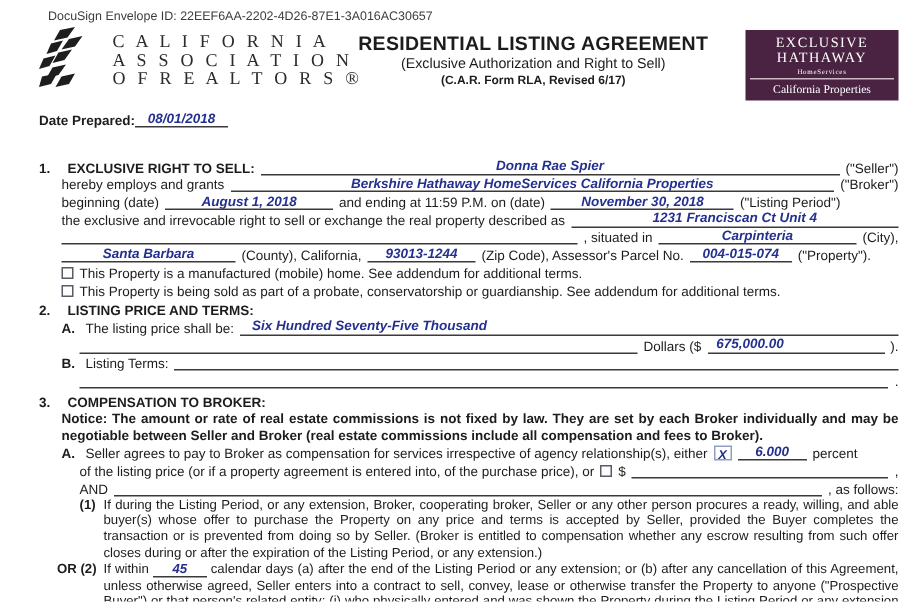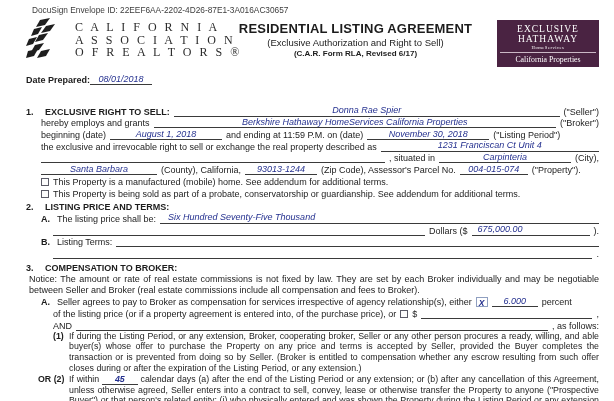--- a/index.html
+++ b/index.html
@@ -28,32 +28,32 @@
   .brand .b1{font-size:9.5px;letter-spacing:1px;line-height:10px;}
   .brand .b2{font-size:4.6px;letter-spacing:.5px;margin-top:1px;padding-bottom:2px;border-bottom:1px solid #cbb8c6;}
   .brand .b3{font-size:7.8px;margin-top:2px;}
 
   
   .row{display:flex;align-items:flex-end;height:11.7px;gap:4px;white-space:nowrap;}
   .row>*{flex:none;}
   .gut{width:15px;font-weight:bold;}
   .sub{width:12px;font-weight:bold;}
   .b{font-weight:bold;}
-  .fill{border-bottom:1px solid var(--line);text-align:center;color:var(--ink);font-weight:normal;font-style:italic;padding:0 4px;line-height:10.5px;}
+  .fill{border-bottom:1px solid var(--line);text-align:center;color:var(--ink);font-weight:bold;font-style:italic;padding:0 4px;line-height:10.5px;}
   .grow{flex:1 1 auto;}
   .ind{margin-left:15px;}
   .ind2{margin-left:27px;}
 
   .cb{width:8px;height:8px;border:1px solid #5a5a66;background:#fcfcfc;margin-bottom:1px;}
   .cbx{width:12px;height:10px;border:1px solid #8f9fc0;color:var(--ink);font-weight:bold;font-style:italic;font-size:8.5px;text-align:center;line-height:10px;background:#fff;}
 
   .datep{display:flex;align-items:flex-end;gap:0;margin:5px 0 20px;height:12px;}
 
   
-  .notice{font-weight:normal;text-align:justify;font-size:9px;line-height:11px;margin-left:3px;margin-top:1px;}
+  .notice{font-weight:bold;text-align:justify;font-size:9px;line-height:11px;margin-left:15px;margin-top:1px;}
   .para{position:relative;text-align:justify;font-size:8.8px;line-height:10.8px;}
   .p1{margin-left:27px;padding-left:16px;}
   .p2{margin-left:12px;padding-left:31px;}
   .pnum{position:absolute;left:0;top:0;font-weight:bold;}
   .inlinefill{color:var(--ink);font-weight:bold;font-style:italic;border-bottom:1px solid var(--line);padding:0 13px;white-space:nowrap;}
   .sec{margin-top:2px;}
 </style>
 </head>
 <body>
 

